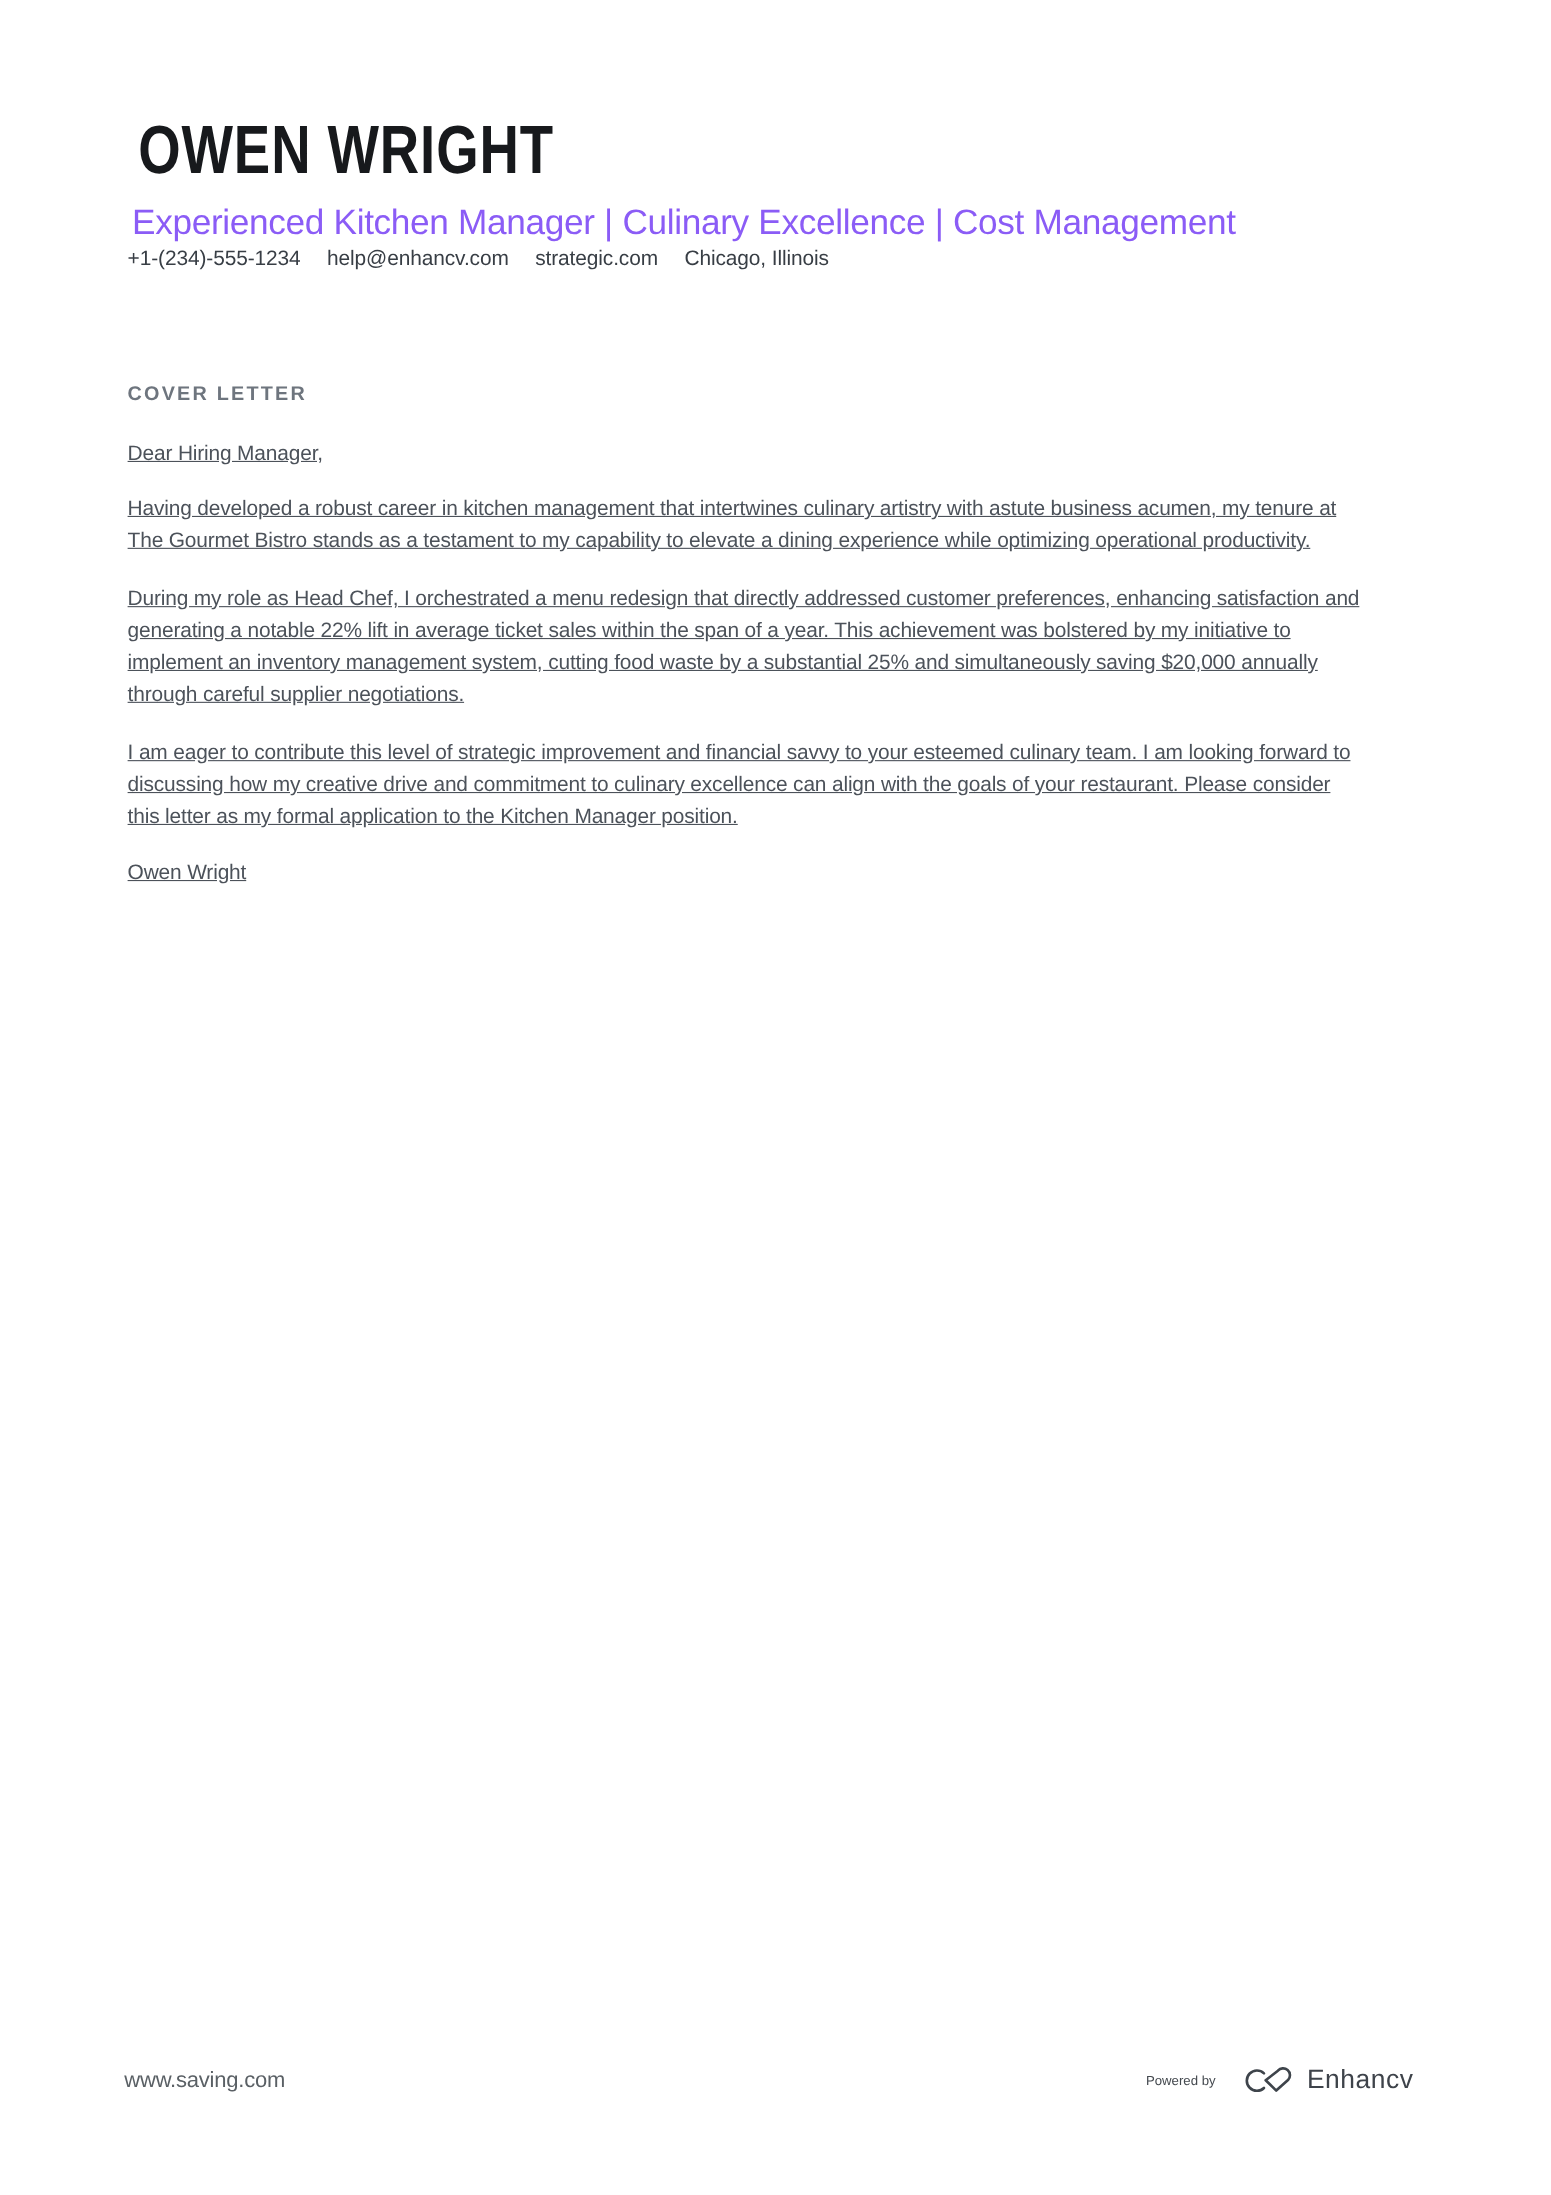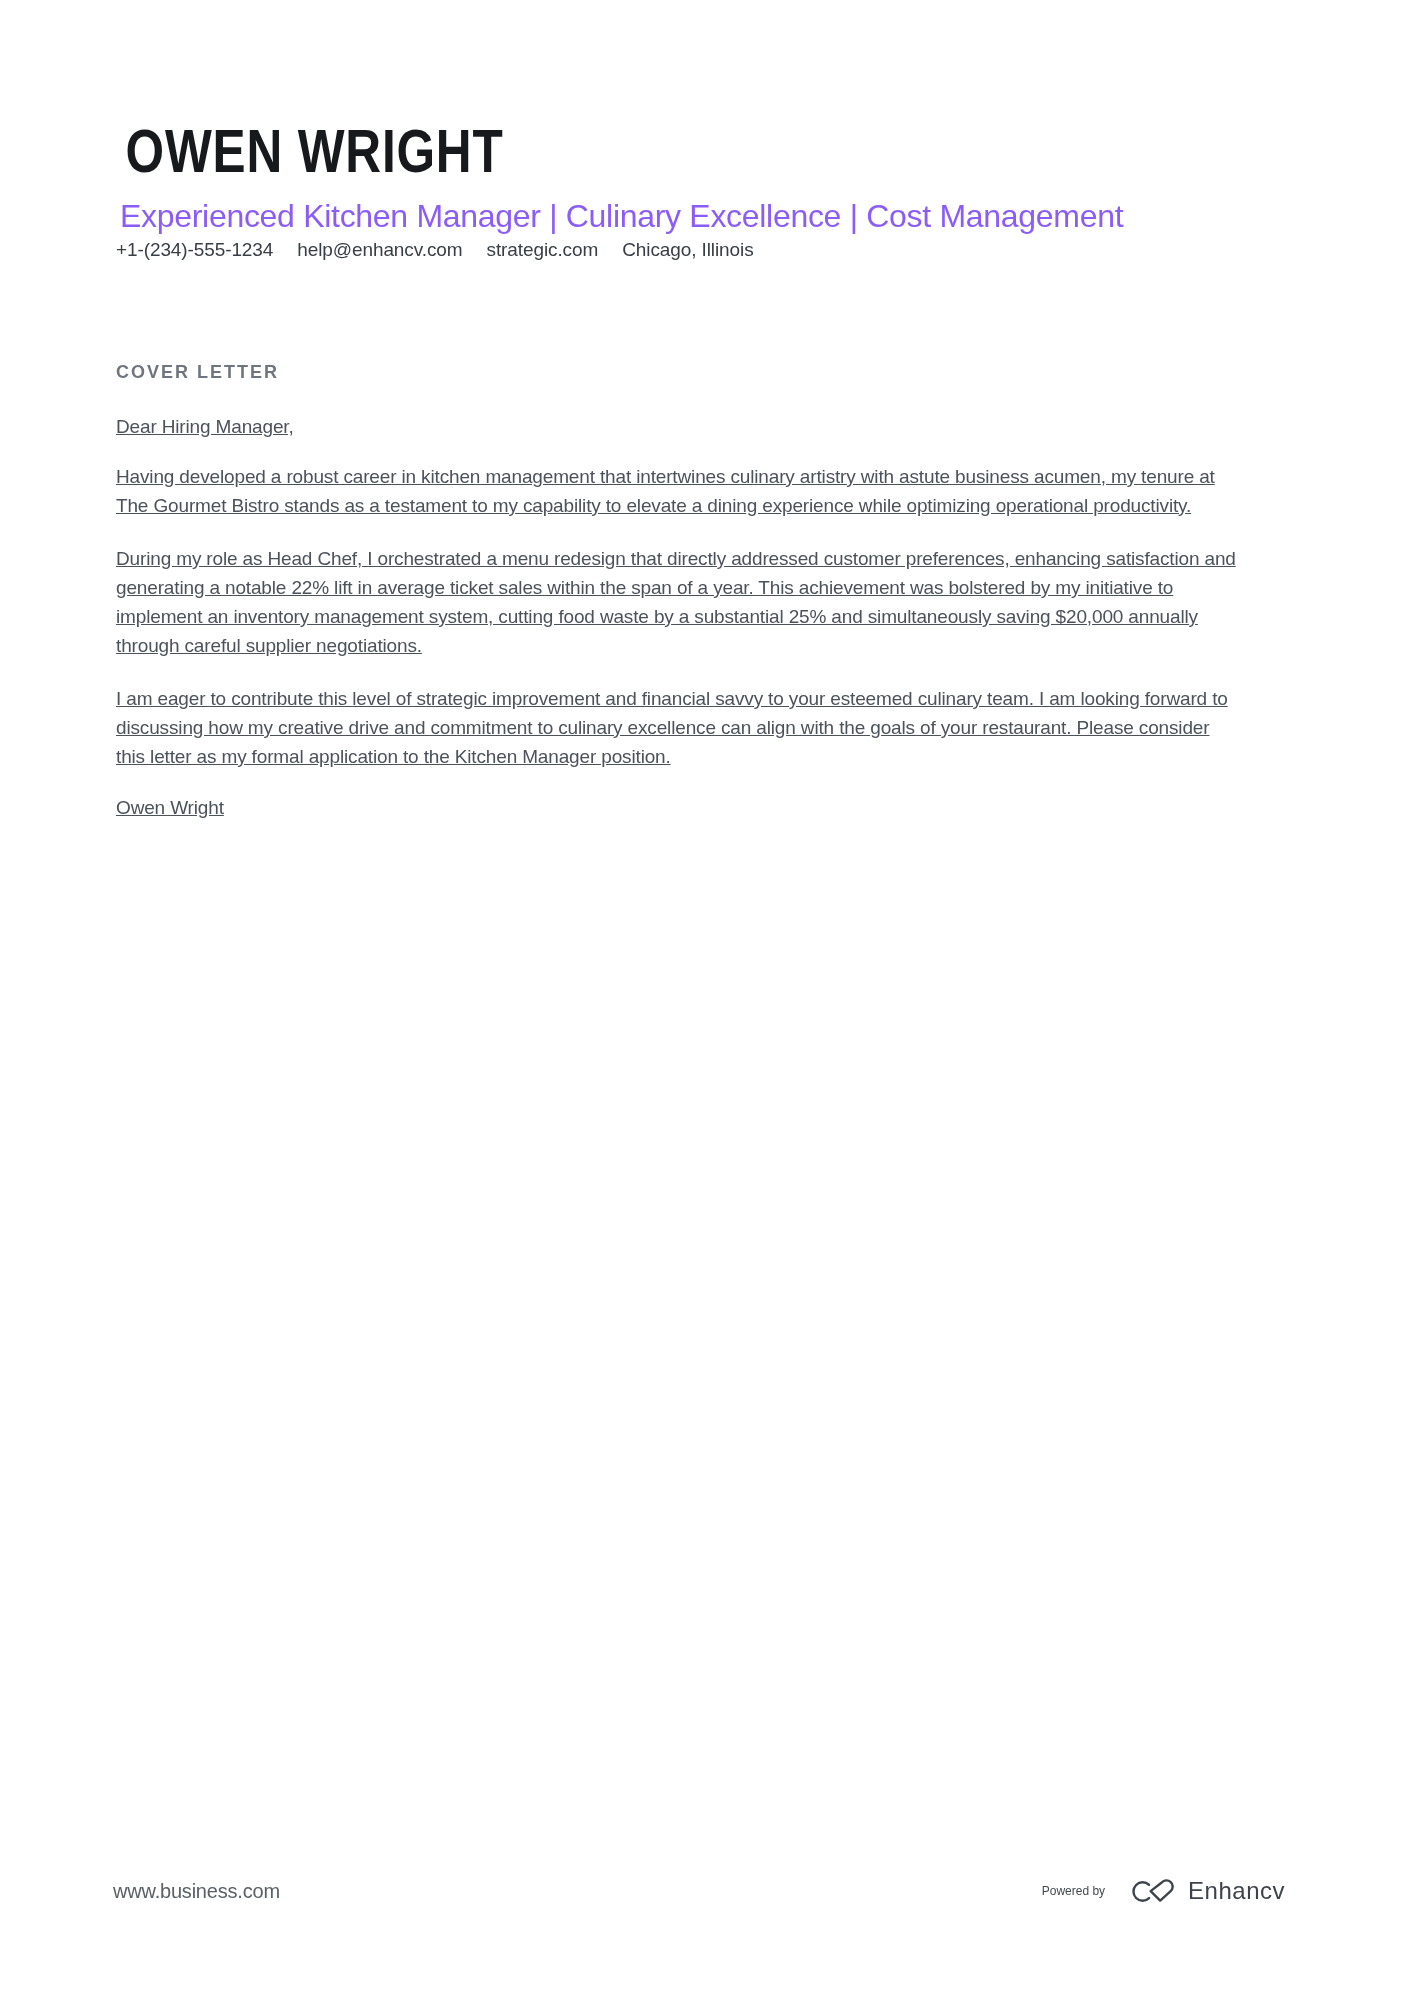--- a/index.html
+++ b/index.html
@@ -10,21 +10,20 @@
     position: relative;
   }
   .page {
     width: 1410px; height: 1995px;
     background: #ffffff;
     position: relative;
     overflow: hidden;
   }
   .content {
     padding: 106px 84px 0 116px;
-    margin-top: 14px;
   }
   h1.name {
     font-size: 62px;
     line-height: 62px;
     font-weight: 700;
     letter-spacing: 1px;
     color: #17191c;
     transform: scaleX(0.8);
     transform-origin: 0 50%;
     padding-left: 12px;
@@ -129,21 +128,21 @@
       <p class="letter-block salutation">Dear Hiring Manager,</p>
       <p class="letter-block para-first">Having developed a robust career in kitchen management that intertwines culinary artistry with astute business acumen, my tenure at The Gourmet Bistro stands as a testament to my capability to elevate a dining experience while optimizing operational productivity.</p>
       <p class="letter-block para">During my role as Head Chef, I orchestrated a menu redesign that directly addressed customer preferences, enhancing satisfaction and generating a notable 22% lift in average ticket sales within the span of a year. This achievement was bolstered by my initiative to implement an inventory management system, cutting food waste by a substantial 25% and simultaneously saving $20,000 annually through careful supplier negotiations.</p>
       <p class="letter-block para">I am eager to contribute this level of strategic improvement and financial savvy to your esteemed culinary team. I am looking forward to discussing how my creative drive and commitment to culinary excellence can align with the goals of your restaurant. Please consider this letter as my formal application to the Kitchen Manager position.</p>
       <p class="letter-block signature">Owen Wright</p>
     </main>
 
   </div>
 
   <footer class="page-footer">
-    <span class="footer-site">www.business.com</span>
+    <span class="footer-site">www.saving.com</span>
     <div class="powered-by">
       <span class="powered-label">Powered by</span>
       <svg class="brand-logo" width="48" height="31" viewBox="0 0 50 32" aria-hidden="true">
         <path d="M23 9.1 A9.6 9.6 0 1 0 23 22.9"></path>
         <path d="M24.6 15.6 L36.2 6.6 A6.3 6.3 0 0 1 46 15.1 L34.6 25.4 Z"></path>
       </svg>
       <span class="brand-name">Enhancv</span>
     </div>
   </footer>
 </div>

